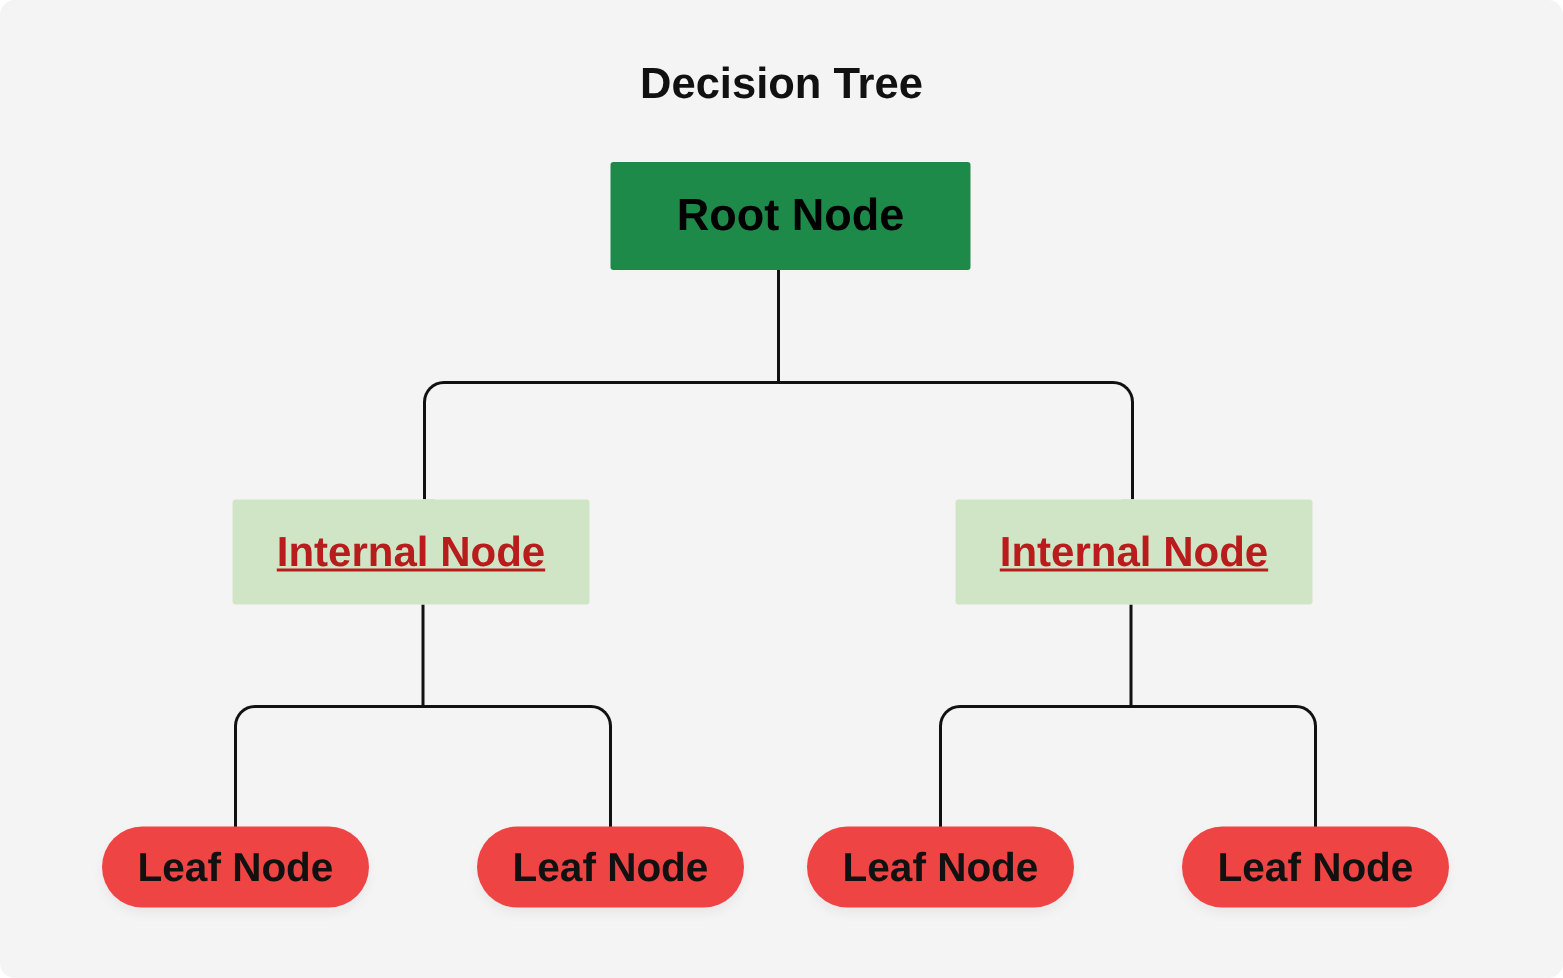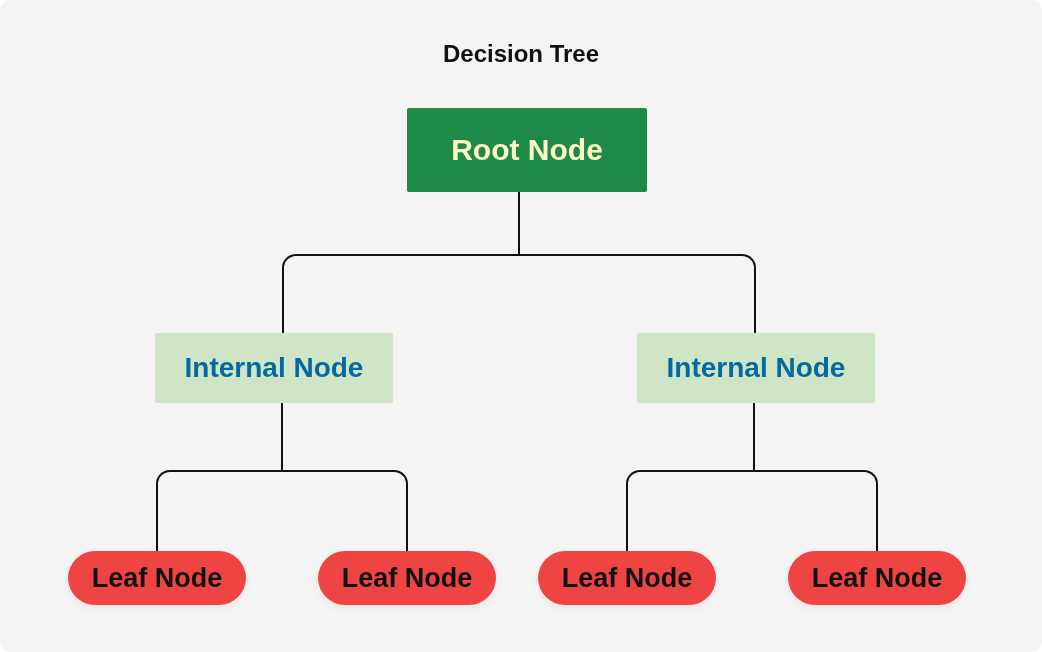--- a/index.html
+++ b/index.html
@@ -15,51 +15,52 @@
     background: #f4f4f4;
     border-radius: 10px;
     overflow: hidden;
   }
   .title {
     position: absolute;
     top: 40px;
     left: 0;
     width: 1042px;
     text-align: center;
-    font-size: 24px;
+    font-size: 29px;
     font-weight: 700;
     color: #111111;
     letter-spacing: 0px;
   }
   .node {
     position: absolute;
     display: flex;
     align-items: center;
     justify-content: center;
     font-weight: 700;
     white-space: nowrap;
   }
   .root-node {
     left: 407px;
     top: 108px;
     width: 240px;
-    height: 84px;
+    height: 72px;
     background: #1e8a4a;
-    color: #fef9c3;
+    color: #000000;
     font-size: 30px;
     border-radius: 2px;
   }
   .internal-node {
     top: 333px;
     width: 238px;
     height: 70px;
     background: #cfe5c6;
-    color: #0369a1;
+    color: #b91c1c;
     font-size: 28px;
     border-radius: 2px;
+    text-decoration: underline;
   }
   .internal-left  { left: 155px; }
   .internal-right { left: 637px; }
   .leaf-node {
     top: 551px;
     width: 178px;
     height: 54px;
     background: #ef4444;
     color: #111111;
     font-size: 27px;

